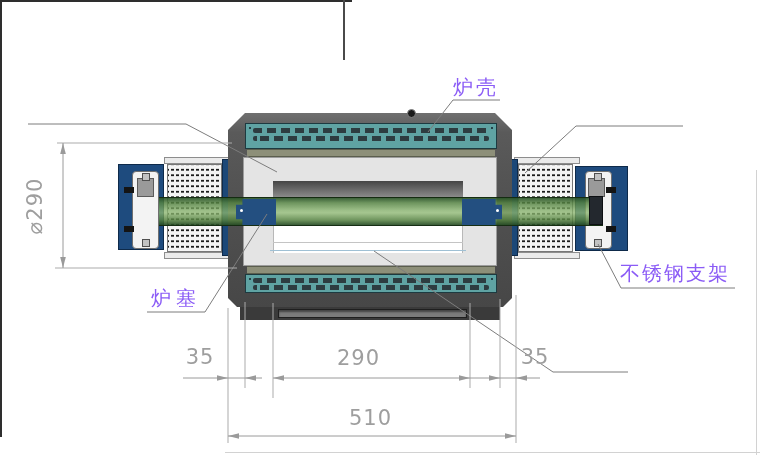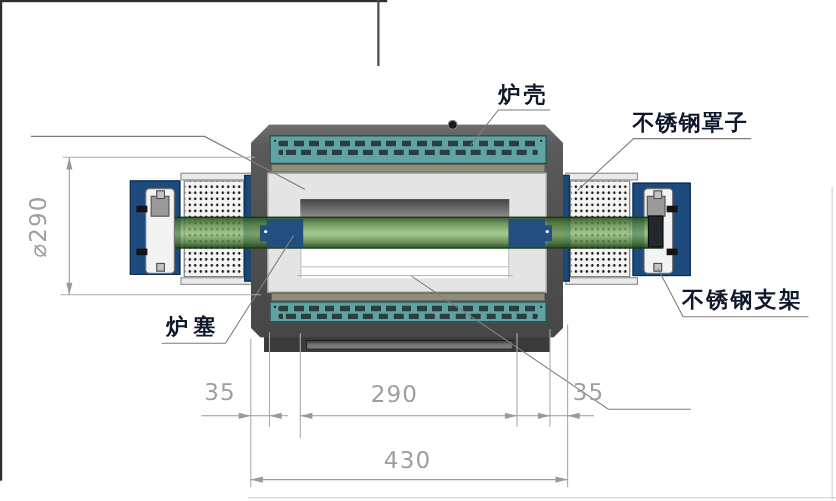--- a/index.html
+++ b/index.html
@@ -90,22 +90,22 @@
   .screw-lt{left:142px;top:173px;z-index:16;} .screw-lb{left:142px;top:239px;z-index:16;}
   .screw-rt{left:594px;top:173px;z-index:11;} .screw-rb{left:594px;top:239px;z-index:11;}
   .bolt{width:10px;height:6px;background:#141414;z-index:16;}
   .bolt-lt{left:124px;top:187px;} .bolt-lb{left:124px;top:226px;}
   .bolt-rt{left:606px;top:187px;z-index:11;} .bolt-rb{left:606px;top:226px;z-index:11;}
 
   
   #ann{left:0;top:0;z-index:50;pointer-events:none;}
   .dim-text{position:absolute;z-index:60;color:#9e9e9e;font-size:21px;line-height:24px;
             font-family:"DejaVu Sans",sans-serif;text-align:center;letter-spacing:1px;}
-  .cn-label{position:absolute;z-index:60;color:#0f172a;font-size:20px;line-height:24px;
-            font-weight:700;white-space:nowrap;
+  .cn-label{position:absolute;z-index:60;color:#8b5cf6;font-size:20px;line-height:24px;
+            font-weight:400;white-space:nowrap;
             font-family:"Liberation Serif","DejaVu Serif",serif;text-align:right;}
   .dia-text{left:-8px;top:195px;width:84px;height:22px;transform:rotate(-90deg);}
 </style>
 </head>
 <body>
 
 <div id="canvas">
 
   <div class="abs frame-top"></div>
   <div class="abs frame-left"></div>
@@ -202,23 +202,22 @@
       <polygon points="273,378 284,375.2 284,380.8"></polygon>
       <polygon points="470,378 459,375.2 459,380.8"></polygon>
       <polygon points="500,378 489,375.2 489,380.8"></polygon>
       <polygon points="516,378 527,375.2 527,380.8"></polygon>
       <polygon points="228,436 239,433.2 239,438.8"></polygon>
       <polygon points="516,436 505,433.2 505,438.8"></polygon>
     </g>
   </svg>
 
   <div class="cn-label" style="left:453px;top:75px;letter-spacing:3px;">炉壳</div>
-  <div class="cn-label" style="left:575px;top:100px;letter-spacing:1px;">不锈钢罩子</div>
   <div class="cn-label" style="left:620px;top:261px;letter-spacing:2px;">不锈钢支架</div>
   <div class="cn-label" style="left:151px;top:286px;letter-spacing:5px;">炉塞</div>
 
   <div class="dim-text dia-text">⌀290</div>
   <div class="dim-text" style="left:184px;top:345px;width:32px;">35</div>
   <div class="dim-text" style="left:330px;top:346px;width:57px;">290</div>
   <div class="dim-text" style="left:519px;top:345px;width:32px;">35</div>
-  <div class="dim-text" style="left:342px;top:406px;width:57px;">430</div>
+  <div class="dim-text" style="left:342px;top:406px;width:57px;">510</div>
 
 </div>
 
 </body></html>

